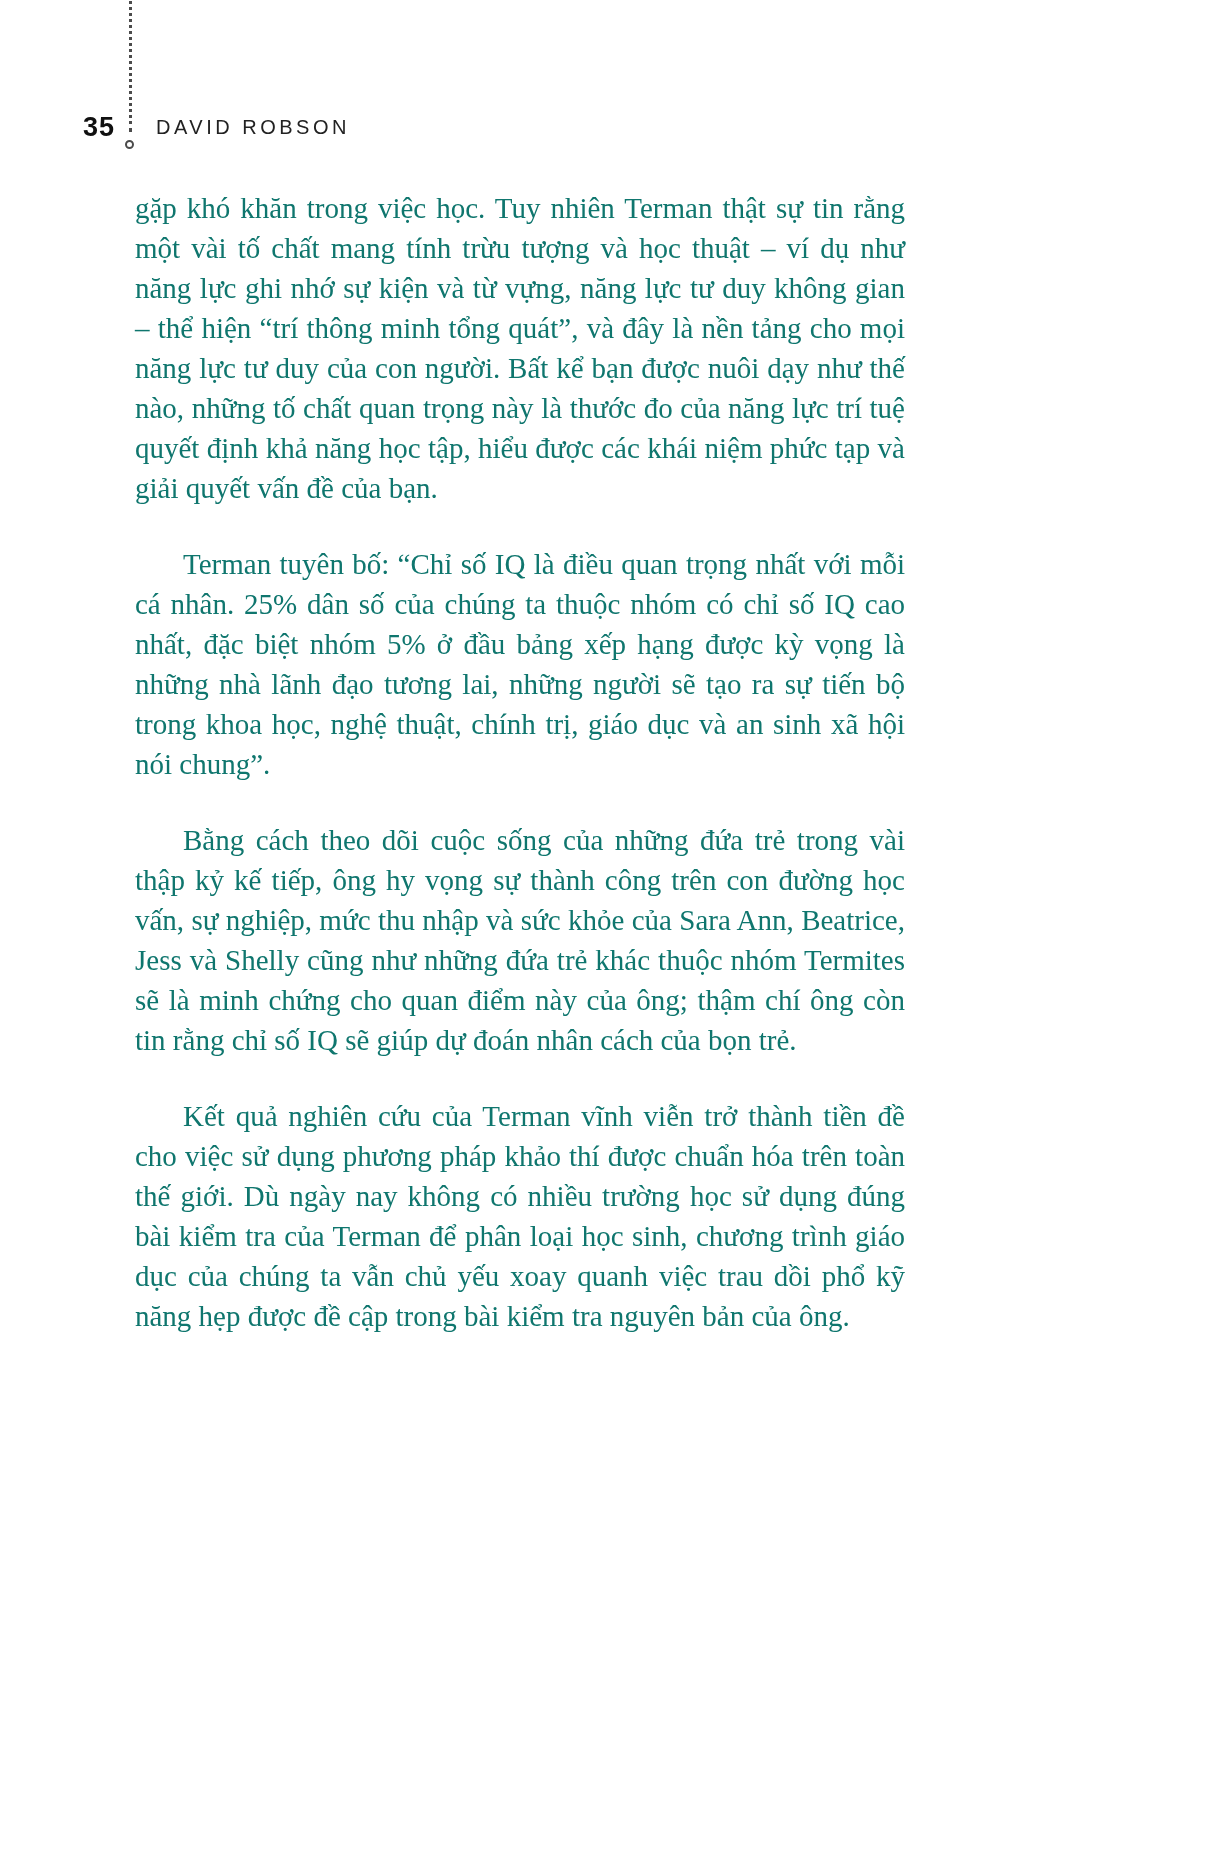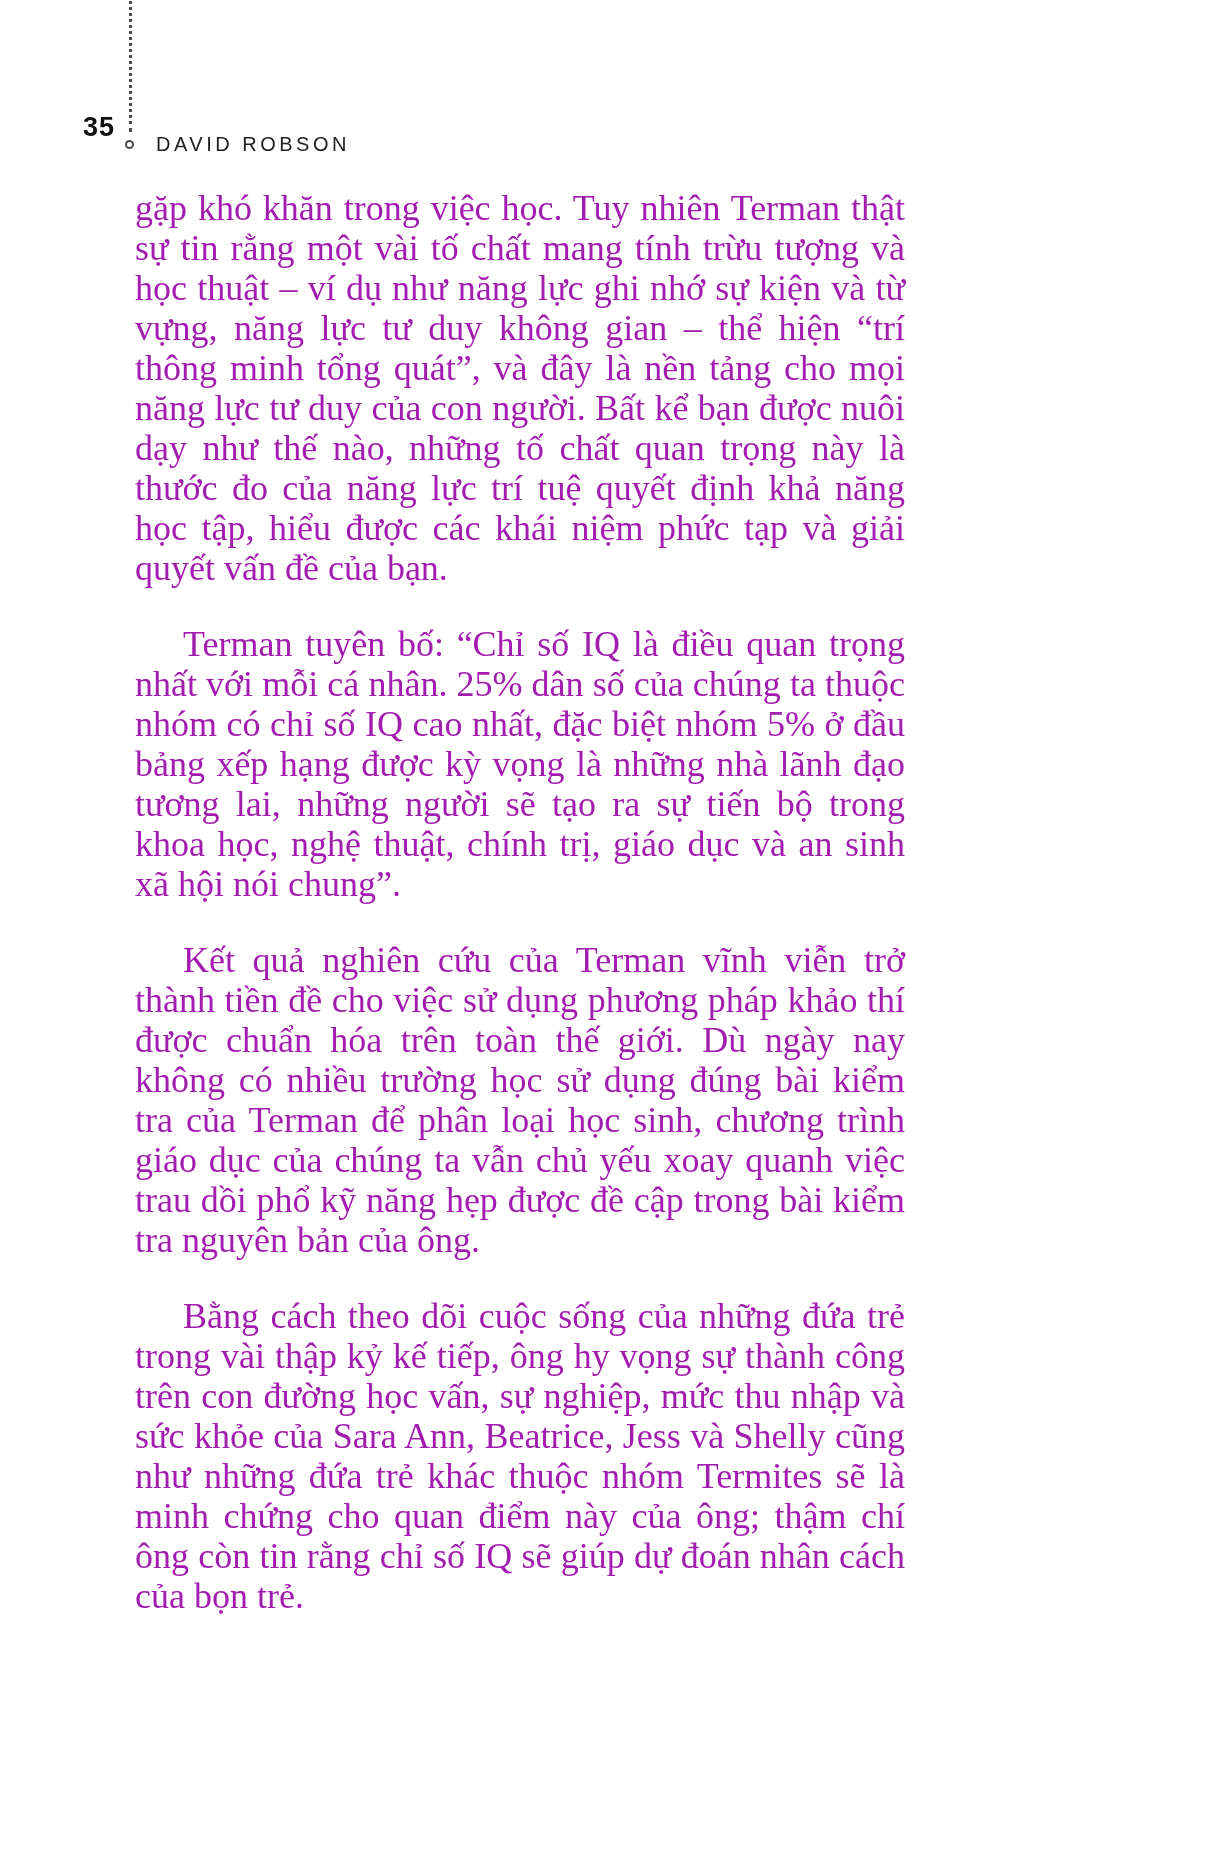--- a/index.html
+++ b/index.html
@@ -46,35 +46,35 @@
     left: 83px;
     top: 0;
     font-size: 27px;
     font-weight: bold;
     color: #101010;
     letter-spacing: 1px;
   }
   .author {
     position: absolute;
     left: 156px;
-    top: 21px;
+    top: 4px;
     font-size: 20px;
     letter-spacing: 3.5px;
     color: #222222;
   }
   
   .body-text {
     position: absolute;
     left: 135px;
     top: 188px;
     width: 770px;
-    font-size: 36px;
+    font-size: 29px;
     line-height: 40px;
     text-align: justify;
-    color: #a21caf;
+    color: #0f766e;
   }
   .body-text p { margin: 0; }
   .body-text p + p { margin-top: 14px; }
   .body-text p.indent { text-indent: 48px; margin-top: 36px; }
 </style>
 </head>
 <body>
 
 <div class="page">
 
@@ -82,17 +82,17 @@
   <div class="ornament-circle"></div>
 
   <div class="running-head">
     <span class="page-num">35</span>
     <span class="author">DAVID ROBSON</span>
   </div>
 
   <div class="body-text">
     <p>gặp khó khăn trong việc học. Tuy nhiên Terman thật sự tin rằng một vài tố chất mang tính trừu tượng và học thuật – ví dụ như năng lực ghi nhớ sự kiện và từ vựng, năng lực tư duy không gian – thể hiện “trí thông minh tổng quát”, và đây là nền tảng cho mọi năng lực tư duy của con người. Bất kể bạn được nuôi dạy như thế nào, những tố chất quan trọng này là thước đo của năng lực trí tuệ quyết định khả năng học tập, hiểu được các khái niệm phức tạp và giải quyết vấn đề của bạn.</p>
     <p class="indent">Terman tuyên bố: “Chỉ số IQ là điều quan trọng nhất với mỗi cá nhân. 25% dân số của chúng ta thuộc nhóm có chỉ số IQ cao nhất, đặc biệt nhóm 5% ở đầu bảng xếp hạng được kỳ vọng là những nhà lãnh đạo tương lai, những người sẽ tạo ra sự tiến bộ trong khoa học, nghệ thuật, chính trị, giáo dục và an sinh xã hội nói chung”.</p>
+    <p class="indent">Bằng cách theo dõi cuộc sống của những đứa trẻ trong vài thập kỷ kế tiếp, ông hy vọng sự thành công trên con đường học vấn, sự nghiệp, mức thu nhập và sức khỏe của Sara Ann, Beatrice, Jess và Shelly cũng như những đứa trẻ khác thuộc nhóm Termites sẽ là minh chứng cho quan điểm này của ông; thậm chí ông còn tin rằng chỉ số IQ sẽ giúp dự đoán nhân cách của bọn trẻ.</p>
     <p class="indent">Kết quả nghiên cứu của Terman vĩnh viễn trở thành tiền đề cho việc sử dụng phương pháp khảo thí được chuẩn hóa trên toàn thế giới. Dù ngày nay không có nhiều trường học sử dụng đúng bài kiểm tra của Terman để phân loại học sinh, chương trình giáo dục của chúng ta vẫn chủ yếu xoay quanh việc trau dồi phổ kỹ năng hẹp được đề cập trong bài kiểm tra nguyên bản của ông.</p>
-    <p class="indent">Bằng cách theo dõi cuộc sống của những đứa trẻ trong vài thập kỷ kế tiếp, ông hy vọng sự thành công trên con đường học vấn, sự nghiệp, mức thu nhập và sức khỏe của Sara Ann, Beatrice, Jess và Shelly cũng như những đứa trẻ khác thuộc nhóm Termites sẽ là minh chứng cho quan điểm này của ông; thậm chí ông còn tin rằng chỉ số IQ sẽ giúp dự đoán nhân cách của bọn trẻ.</p>
   </div>
 
 </div>
 
 </body></html>

